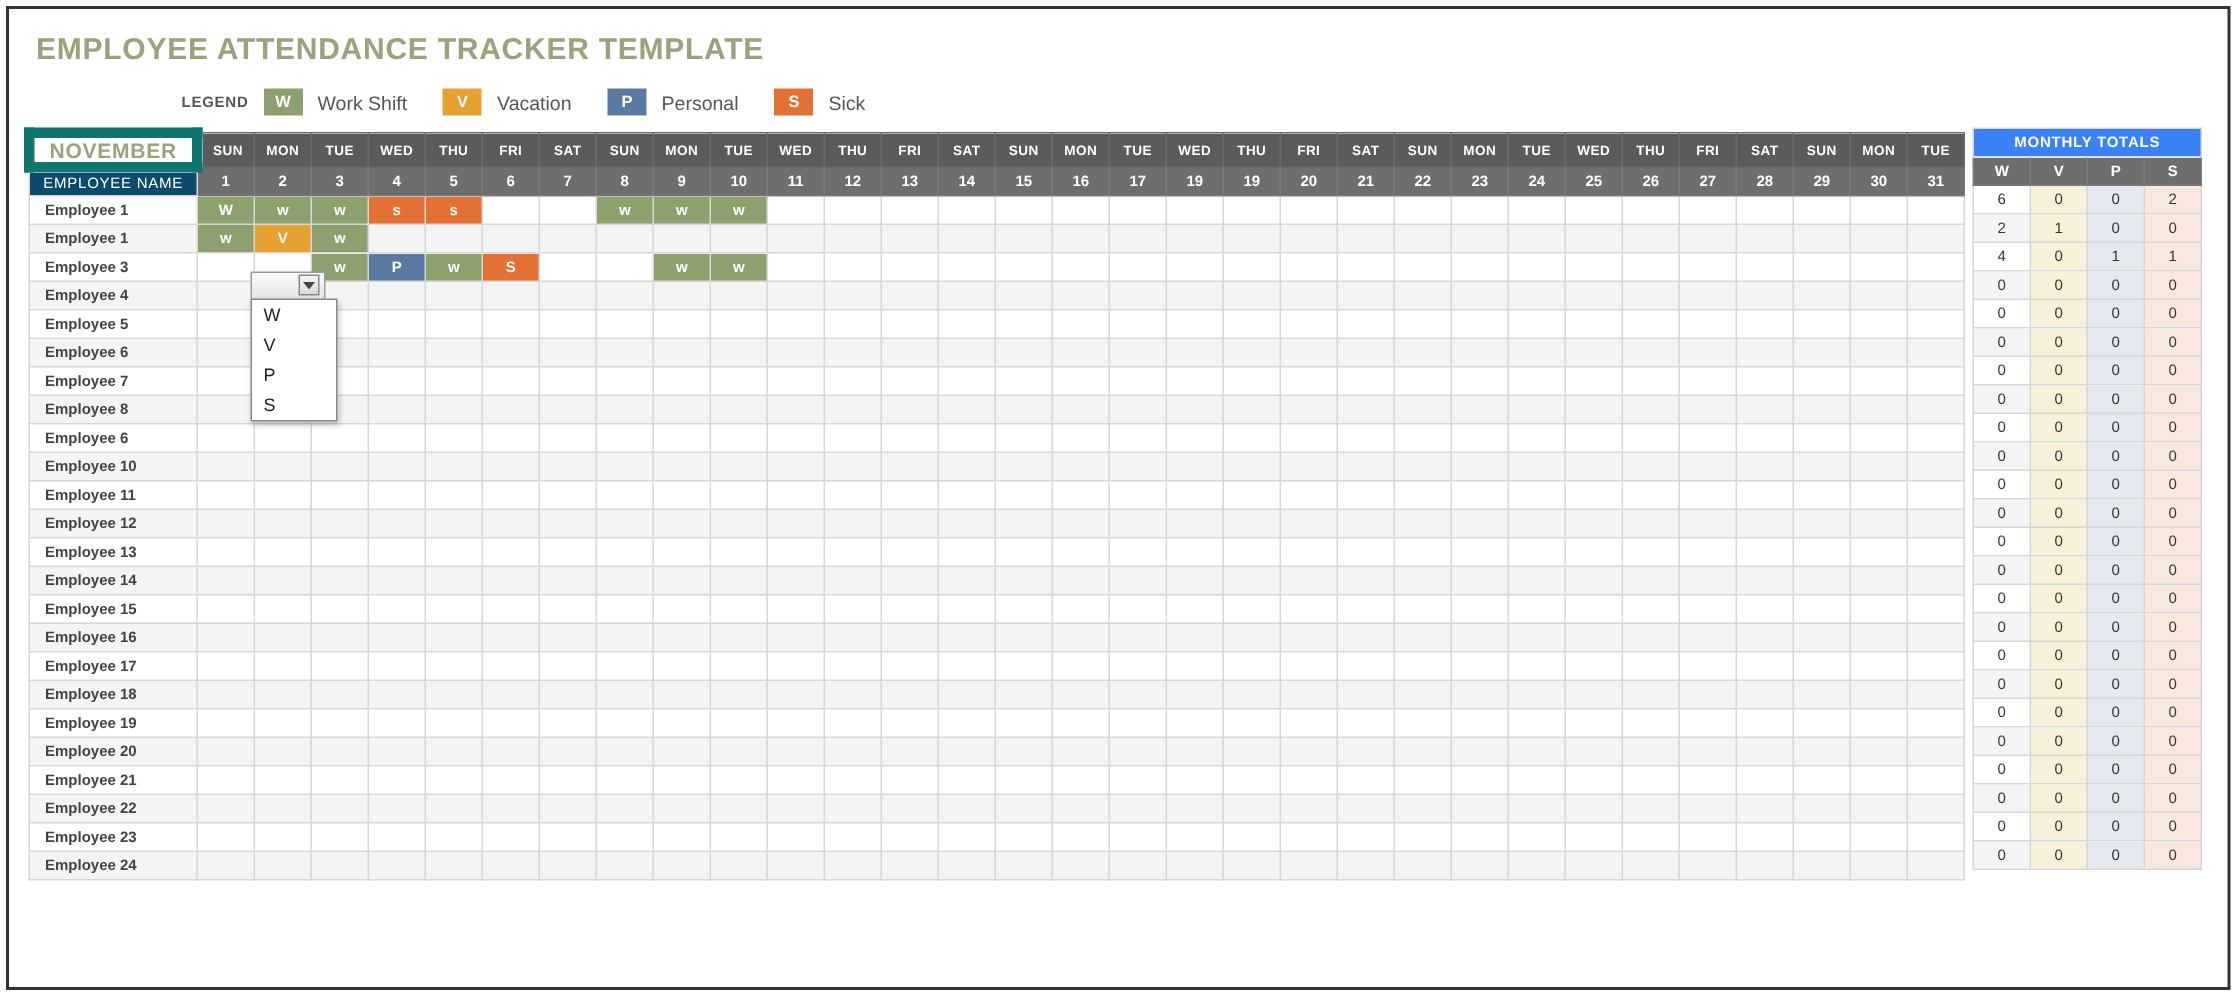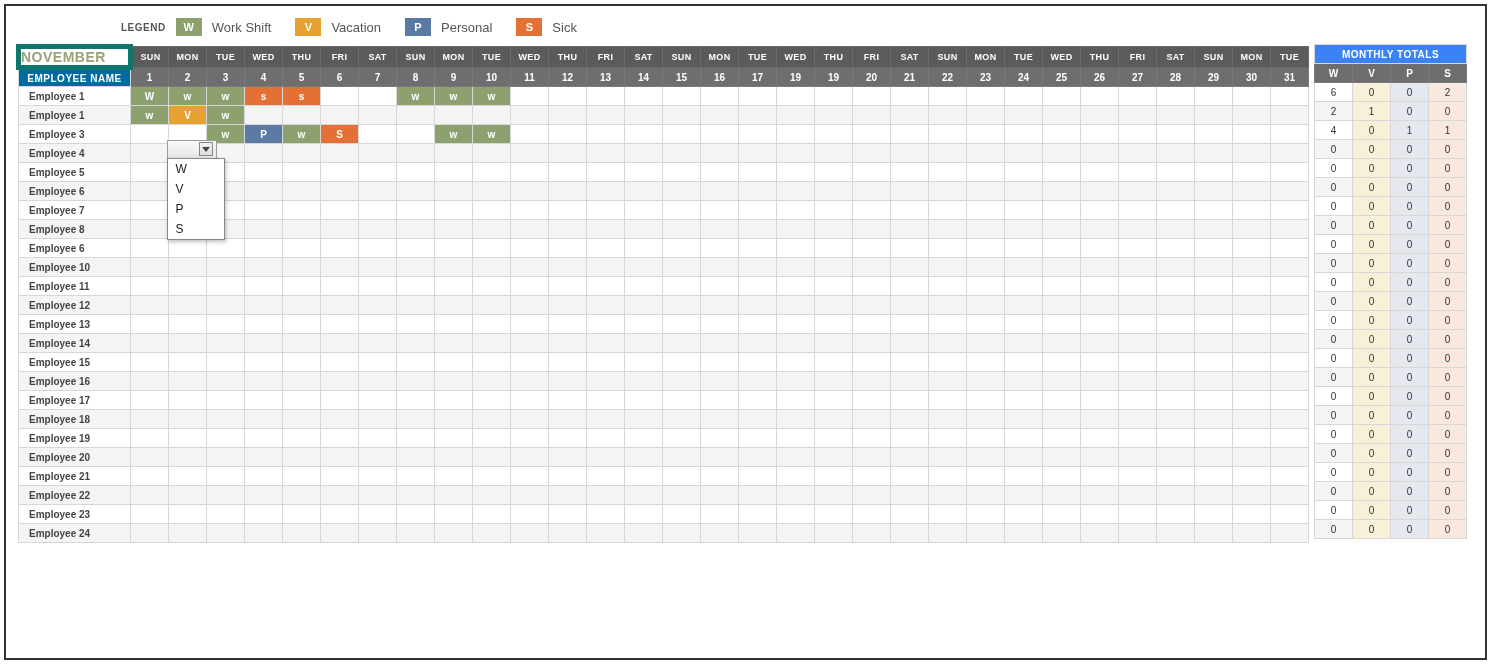--- a/index.html
+++ b/index.html
@@ -99,27 +99,27 @@
     font-weight: 700;
     font-size: 10px;
     border: 1px solid #7a7a7a;
   }
   .month-cell {
     background: #fff;
     color: #9aa37a;
     font-weight: 800;
     font-size: 14px;
     letter-spacing: 0.5px;
-    border: 5px solid #0f766e;
-    text-align: left;
+    border: 7px solid #0f766e;
+    text-align: center;
   }
   .emp-hdr {
-    background: #0369a1;
+    background: #0c4a6e;
     color: #fff;
-    font-weight: 700;
+    font-weight: 400;
     font-size: 10px;
     letter-spacing: 0.5px;
     text-align: center;
   }
   .emp-name {
     text-align: left;
     padding-left: 10px;
     background: #fff;
     color: #444;
     font-weight: bold;
@@ -195,20 +195,21 @@
     cursor: pointer;
   }
 
   .grid-wrap { position: relative; }
 </style>
 </head>
 <body>
 
 <div class="frame">
 
+  <div class="title">EMPLOYEE ATTENDANCE TRACKER TEMPLATE</div>
 
   <div class="legend-row">
     <span class="legend-label">LEGEND</span>
     <span id="legend-items" style="display: flex;">
         <span class="legend-item">
           <span class="swatch w">W</span>
           <span class="legend-text">Work Shift</span>
         </span>
         <span class="legend-item">
           <span class="swatch v">V</span>

